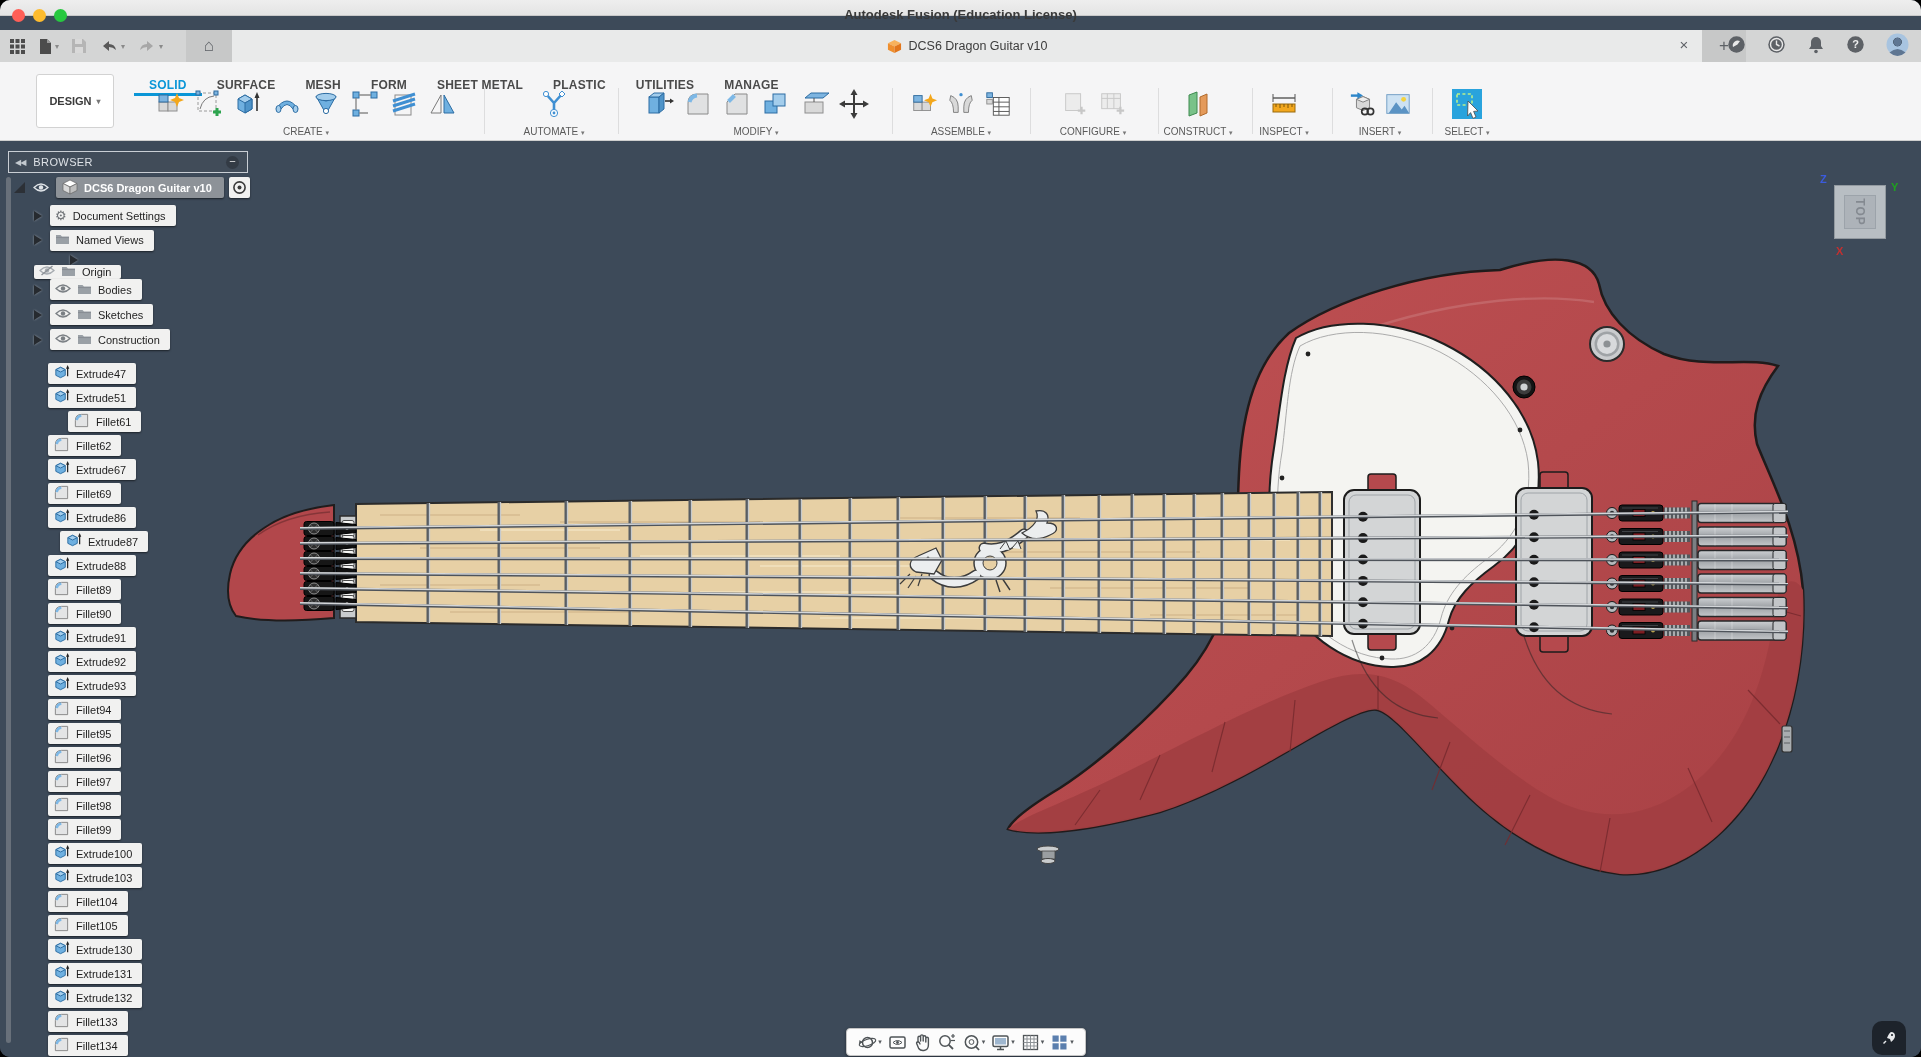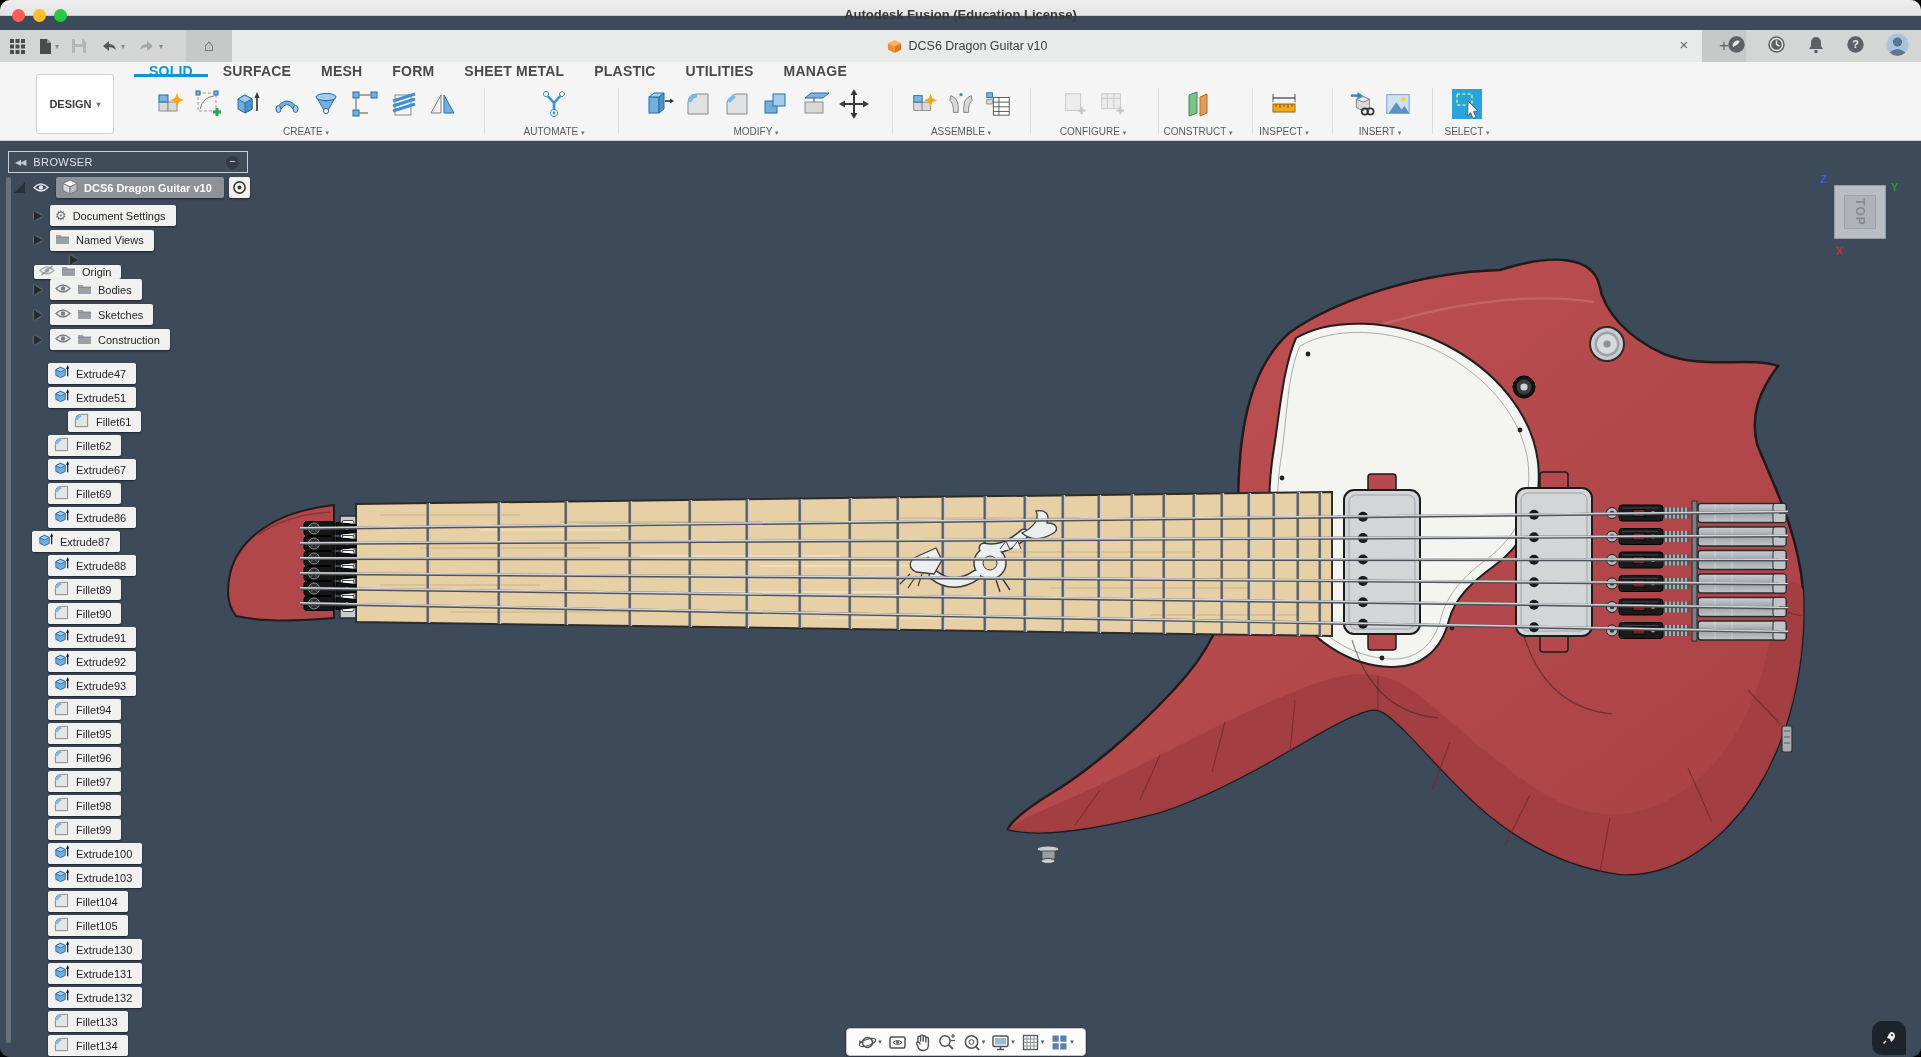--- a/index.html
+++ b/index.html
@@ -29,25 +29,25 @@
   .qat-caret { font-size:8px; color:#8a8a8a; margin-left:2px; }
   #home-tab { position:absolute; left:186px; top:0; width:46px; height:32px; background:#c7c8c8;
     display:flex; align-items:center; justify-content:center; font-size:17px; color:#5d6166; }
   #new-tab { position:absolute; left:1702px; top:0; width:44px; height:32px; background:#c7c8c8;
     display:flex; align-items:center; justify-content:center; font-size:17px; color:#5d6166; }
   #tab-icons { position:absolute; right:12px; top:0; height:32px; display:flex; align-items:center; gap:21px; }
 
   
   #ribbon { position:absolute; left:0; top:62px; width:100%; height:79px; background:#f5f5f6;
     border-bottom:1px solid #cfcfcf; }
-  #design-btn { position:absolute; left:36px; top:12px; width:78px; height:60px; background:#fff;
+  #design-btn { position:absolute; left:36px; top:12px; width:78px; height:54px; background:#fff;
     border:1px solid #d2d2d2; border-radius:3px; display:flex; align-items:center; justify-content:center;
     gap:5px; font-size:11px; font-weight:bold; color:#3b3b3b; }
   #ribbon-tabs { position:absolute; left:134px; top:0; height:21px; display:flex; }
-  .rtab { padding:0 15px; height:15px; line-height:19px; font-size:14px; font-weight:bold; color:#4a4a4a;
+  .rtab { padding:14px 15px; height:34px; line-height:19px; font-size:12px; font-weight:bold; color:#4a4a4a;
     letter-spacing:.2px; }
   .rtab.active { color:#0a96d7; border-bottom:3px solid #0a96d7; }
   .rgroup { position:absolute; top:21px; height:58px; text-align:center; }
   .ricons { height:42px; display:flex; align-items:center; justify-content:center; gap:9px; }
   .rlabel { font-size:10px; color:#5a5a5a; margin-top:1px; }
   .rlabel .caret { font-size:7px; color:#777; }
   .rsep { position:absolute; top:26px; width:1px; height:46px; background:#ddddde; }
   .ribtn { display:flex; align-items:center; justify-content:center; }
 
   
@@ -934,21 +934,21 @@
       <span class="icon-slot"><svg width="17" height="17" viewBox="0 0 18 18">
                   <polygon points="3,6 8,3.5 13,6 13,12 8,14.5 3,12" fill="#6fb0e0" stroke="#2d6da3"></polygon>
                   <polygon points="3,6 8,8.5 13,6 8,3.5" fill="#a3cdec" stroke="#2d6da3"></polygon>
                   <line x1="15.5" y1="13" x2="15.5" y2="4" stroke="#222" stroke-width="1.3"></line>
                   <polygon points="13.8,5 15.5,1 17.2,5" fill="#222"></polygon>
                 </svg></span>
       <span>Extrude86</span>
     </span>
   </div>
 
-  <div class="trow" style="left: 32px; top: 380px;">
+  <div class="trow" style="left: 60px; top: 380px;">
     <span class="chip">
       <span class="icon-slot"><svg width="17" height="17" viewBox="0 0 18 18">
                   <polygon points="3,6 8,3.5 13,6 13,12 8,14.5 3,12" fill="#6fb0e0" stroke="#2d6da3"></polygon>
                   <polygon points="3,6 8,8.5 13,6 8,3.5" fill="#a3cdec" stroke="#2d6da3"></polygon>
                   <line x1="15.5" y1="13" x2="15.5" y2="4" stroke="#222" stroke-width="1.3"></line>
                   <polygon points="13.8,5 15.5,1 17.2,5" fill="#222"></polygon>
                 </svg></span>
       <span>Extrude87</span>
     </span>
   </div>

